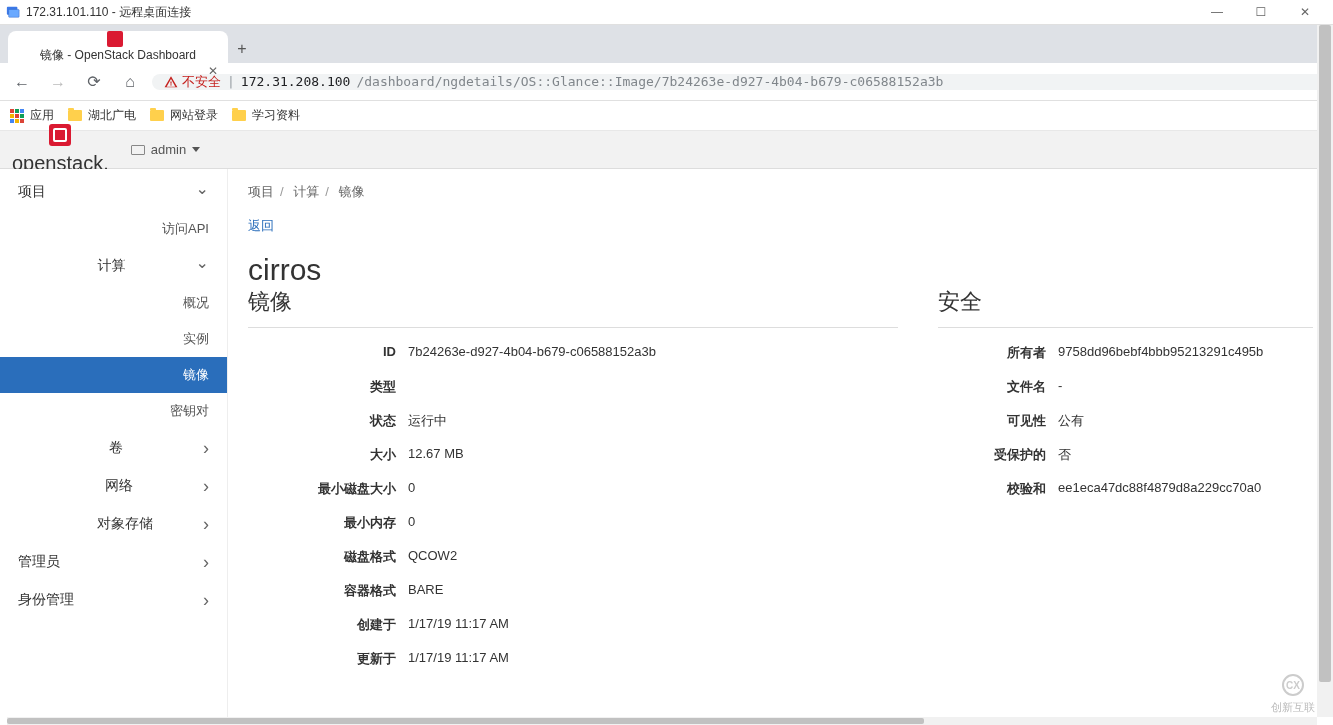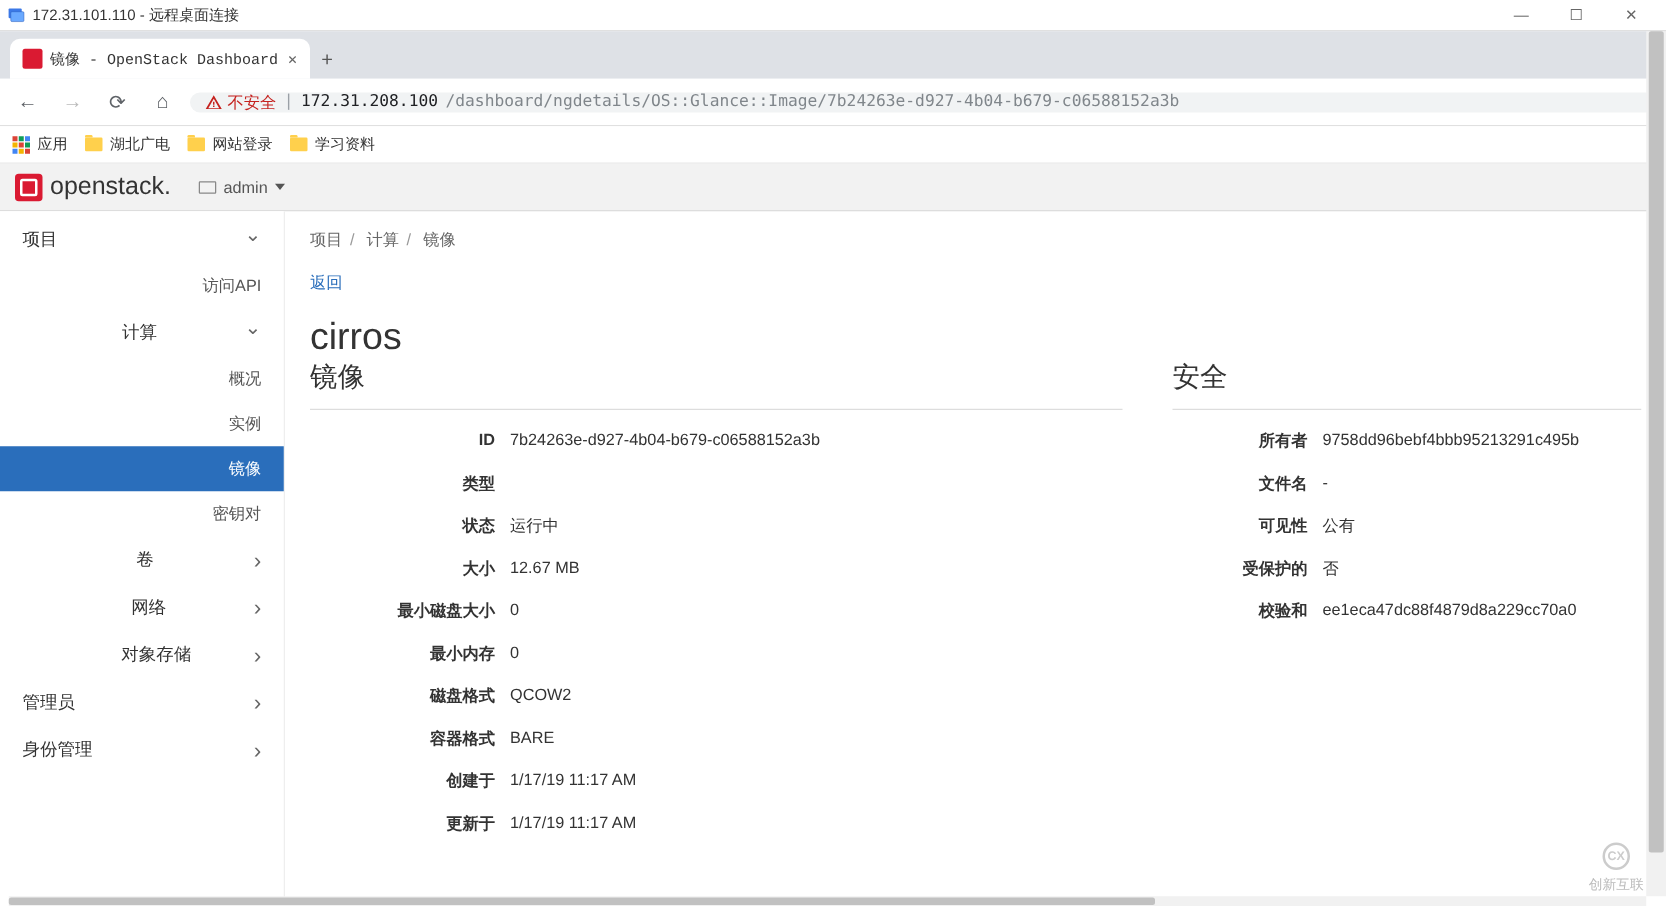--- a/index.html
+++ b/index.html
@@ -2,42 +2,42 @@
 <html><head>
 <meta charset="utf-8">
 <style>
   * { box-sizing: border-box; margin: 0; padding: 0; }
   body { font-family: "Microsoft YaHei", "SimSun", sans-serif; font-size: 13px; color: #333; background: #fff; overflow: hidden; }
   .rdp-titlebar { height: 25px; background: #fff; display: flex; align-items: center; padding: 0 6px; font-size: 12px; color: #333; border-bottom: 1px solid #e0e0e0; }
   .rdp-titlebar .rdp-icon { width: 14px; height: 14px; margin-right: 6px; }
   .rdp-controls { margin-left: auto; display: flex; }
   .rdp-controls span { width: 44px; height: 25px; display: flex; align-items: center; justify-content: center; color: #666; }
   .browser-tabs { height: 38px; background: #dee1e6; display: flex; align-items: flex-end; padding-left: 8px; }
-  .tab { background: #fff; height: 32px; min-width: 220px; border-radius: 8px 8px 0 0; display: flex; align-items: center; padding: 0 10px; font-size: 12px; font-family: Liberation Mono, monospace; }
+  .tab { background: #fff; height: 32px; min-width: 220px; border-radius: 8px 8px 0 0; display: flex; align-items: center; padding: 0 10px; font-size: 12px; font-family: Liberation Sans, sans-serif; flex-direction: column; }
   .tab .favicon { width: 16px; height: 16px; background: #da1a32; border-radius: 2px; margin-right: 6px; flex-shrink: 0; }
   .tab .close { margin-left: auto; color: #666; padding-left: 8px; }
   .newtab { width: 28px; height: 28px; display: flex; align-items: center; justify-content: center; color: #555; font-size: 16px; }
   .browser-toolbar { height: 38px; background: #fff; display: flex; align-items: center; padding: 0 8px; border-bottom: 1px solid #e0e0e0; gap: 8px; }
   .nav-btn { width: 28px; height: 28px; display: flex; align-items: center; justify-content: center; color: #5f6368; font-size: 16px; border-radius: 50%; }
   .nav-btn.disabled { color: #bbb; }
   .addr-bar { flex: 1; height: 16px; background: #f1f3f4; border-radius: 14px; display: flex; align-items: center; padding: 0 12px; font-size: 13px; font-family: "Consolas", monospace; color: #5f6368; gap: 6px; }
   .addr-bar .warn { color: #c5221f; display: flex; align-items: center; gap: 4px; }
   .addr-bar .sep { color: #9aa0a6; }
   .addr-bar .url-host { color: #202124; }
   .addr-bar .url-path { color: #80868b; }
   .bookmarks { height: 30px; background: #fff; display: flex; align-items: center; padding: 0 10px; gap: 14px; font-size: 12px; border-bottom: 1px solid #e8e8e8; }
   .bm-item { display: flex; align-items: center; gap: 6px; color: #333; }
   .bm-apps { width: 14px; height: 14px; display: grid; grid-template-columns: repeat(3,1fr); grid-template-rows: repeat(3,1fr); gap: 1px; }
   .bm-apps span { background: #db4437; }
   .bm-apps span:nth-child(2){background:#0f9d58}.bm-apps span:nth-child(3){background:#4285f4}.bm-apps span:nth-child(4){background:#f4b400}.bm-apps span:nth-child(5){background:#db4437}.bm-apps span:nth-child(6){background:#0f9d58}.bm-apps span:nth-child(7){background:#4285f4}.bm-apps span:nth-child(8){background:#f4b400}.bm-apps span:nth-child(9){background:#db4437}
   .folder-icon { width: 14px; height: 11px; background: #ffd04c; border-radius: 1px; position: relative; }
   .folder-icon::before { content:""; position:absolute; top:-2px; left:0; width:6px; height:2px; background:#ffd04c; border-radius:1px 1px 0 0; }
   
   .os-topbar { height: 38px; background: #f2f2f2; border-bottom: 1px solid #ddd; display: flex; align-items: center; padding: 0 12px; gap: 22px; }
-  .os-logo { display: flex; align-items: center; gap: 6px; font-size: 20px; font-weight: 400; color: #333; font-family: "Arial", sans-serif; }
+  .os-logo { display: flex; align-items: center; gap: 6px; font-size: 20px; font-weight: 400; color: #333; font-family: "Arial", sans-serif; flex-direction: column; }
   .os-logo-mark { width: 22px; height: 22px; background: #da1a32; border-radius: 3px; position: relative; }
   .os-logo-mark::after{content:"";position:absolute;inset:4px;border:2px solid #fff;border-radius:2px;}
   .os-topbar .project-sel { display: flex; align-items: center; gap: 6px; color: #555; font-size: 13px; }
   .disk-icon{width:14px;height:10px;border:1px solid #888;border-radius:1px;position:relative;}
   .caret{width:0;height:0;border-left:4px solid transparent;border-right:4px solid transparent;border-top:5px solid #555;}
   
   .os-body { display: flex; height: calc(725px - 25px - 38px - 38px - 30px - 38px); }
   .sidebar { width: 228px; background: #fff; border-right: 1px solid #eee; padding-top: 4px; }
   .side-item { height: 38px; display: flex; align-items: center; justify-content: space-between; padding: 0 18px; color: #333; font-size: 14px; cursor: pointer; }
   .side-item.level1 { font-weight: 400; }

